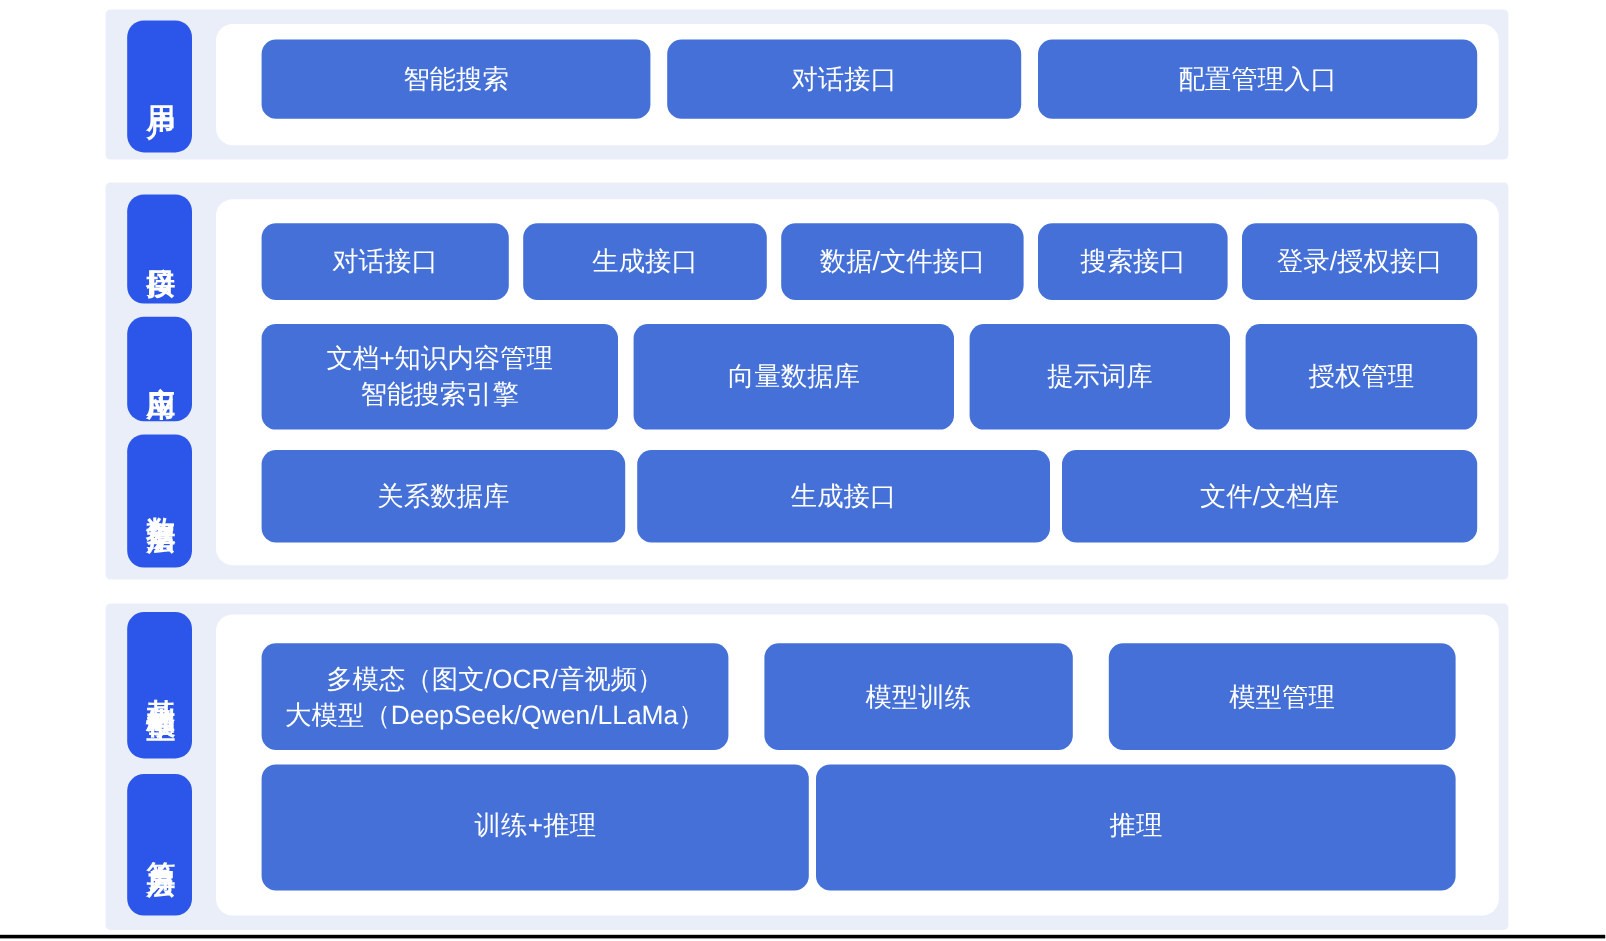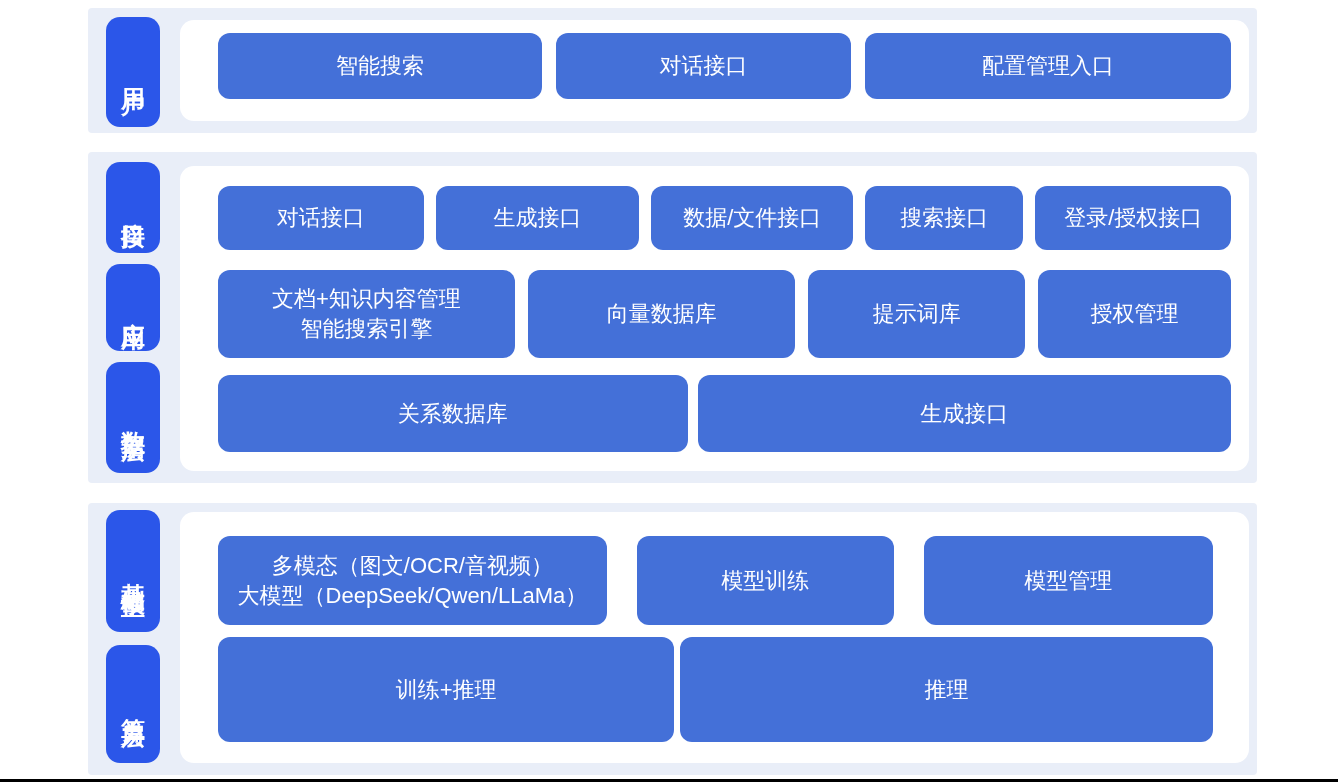--- a/index.html
+++ b/index.html
@@ -35,21 +35,21 @@
   }
   .card-1{top:12px;height:101px;padding:13px 18px 22px 38px;}
   .card-2{top:14px;height:305px;padding:20px 18px 33px 38px;}
   .card-3{top:9px;height:251px;padding:24px 36px 21px 38px;}
   .row{display:flex;}
   .row-user{height:66px;gap:14px;}
   .row-api{height:64px;gap:12px;margin-bottom:20px;}
   .row-app{height:88px;gap:13px;margin-bottom:17px;}
   .row-data{height:77px;gap:10px;}
   .row-model{height:89px;gap:30px;margin-bottom:12px;}
-  .row-compute{height:105px;gap:6px;}
+  .row-compute{height:105px;gap:6px;font-family:Liberation Mono, monospace;}
   .block{
     flex-basis:0;
     background:var(--block-color,#4470D8);
     border-radius:12px;
     color:var(--text-color,#fff);
     display:flex;align-items:center;justify-content:center;
     text-align:center;
     font-size:22px;line-height:1.35;
     white-space:pre-line;
   }
@@ -91,20 +91,21 @@
       <div class="row row-app">
         <div class="block" style="flex-grow:295">文档+知识内容管理
 智能搜索引擎</div>
         <div class="block" style="flex-grow:266">向量数据库</div>
         <div class="block" style="flex-grow:215">提示词库</div>
         <div class="block" style="flex-grow:192">授权管理</div>
       </div>
       <div class="row row-data">
         <div class="block" style="flex-grow:302">关系数据库</div>
         <div class="block" style="flex-grow:343">生成接口</div>
+        <div class="block" style="flex-grow:345">文件/文档库</div>
       </div>
     </div>
   </section>
 
   <section class="panel panel-3">
     <div class="pill" style="top:7px;height:122px">基础模型</div>
     <div class="pill" style="top:142px;height:118px">算力层</div>
 
     <div class="card card-3">
       <div class="row row-model">

